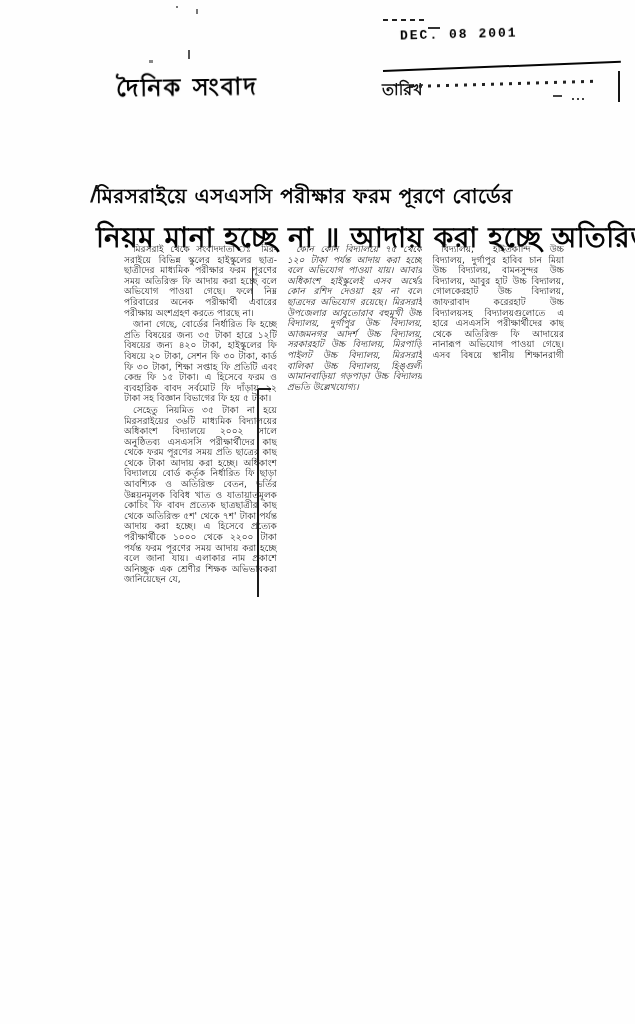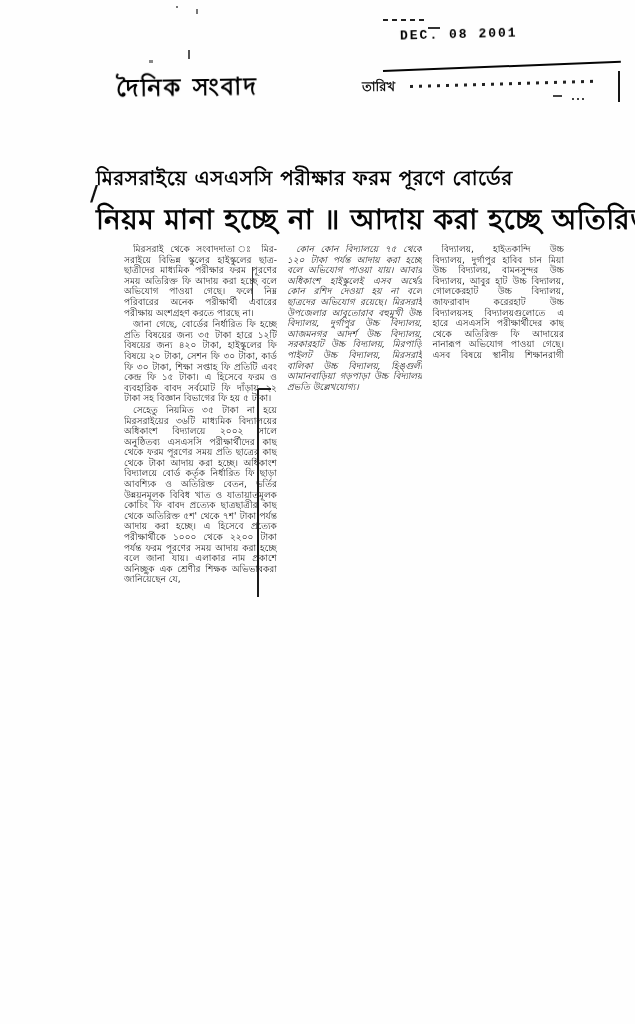--- a/index.html
+++ b/index.html
@@ -22,40 +22,40 @@
     transform:rotate(-1.5deg);filter:blur(0.35px);white-space:nowrap;
   }
   .stamp-dashes-a{position:absolute;left:383px;top:19px;width:44px;height:2px;
     background-image:repeating-linear-gradient(90deg,#222 0 5px,transparent 5px 9px);}
   .stamp-dashes-b{position:absolute;left:428px;top:27px;width:12px;height:2px;background:#333;}
   .rule-tilt{
     position:absolute;left:383px;top:70px;width:238px;height:2px;background:#050505;
     transform:rotate(-2.2deg);transform-origin:left center;
   }
   .tarikh-label{
-    position:absolute;left:362px;top:77px;font-size:13px;font-weight:bold;
+    position:absolute;left:382px;top:77px;font-size:16px;font-weight:bold;
     filter:blur(0.4px);white-space:nowrap;
   }
   .tarikh-dots{
     position:absolute;left:410px;top:85px;width:186px;height:3px;
     background-image:repeating-linear-gradient(90deg,#222 0 3px,transparent 3px 9px);
     transform:rotate(-1.6deg);transform-origin:left center;
   }
   .tick-v{position:absolute;left:618px;top:71px;width:2px;height:31px;background:#161616;}
   .small-mark-a{position:absolute;left:553px;top:95px;width:9px;height:2px;background:#444;}
   .small-mark-b{position:absolute;left:572px;top:98px;width:12px;height:2px;
     background-image:repeating-linear-gradient(90deg,#444 0 2px,transparent 2px 5px);}
   
   .speck{position:absolute;background:#777;}
   .sp1{left:176px;top:6px;width:2px;height:2px;}
   .sp2{left:196px;top:9px;width:2px;height:5px;}
   .sp3{left:188px;top:50px;width:2px;height:9px;background:#555;}
   .sp4{left:149px;top:60px;width:4px;height:3px;background:#888;}
   
-  .headline{position:absolute;left:96px;top:163px;width:440px;color:#050505;}
+  .headline{position:absolute;left:96px;top:181px;width:440px;color:#050505;}
   .hl1{font-size:20px;font-weight:bold;letter-spacing:0.5px;white-space:nowrap;
        filter:blur(0.4px);}
   .hl2{font-size:28px;font-weight:bold;letter-spacing:0.5px;white-space:nowrap;
        filter:blur(0.4px);margin-top:2px;}
   .pen-mark{position:absolute;left:90px;top:181px;font-size:22px;font-weight:bold;
        filter:blur(0.4px);}
   
   .article{
     position:absolute;left:95px;top:244px;width:440px;display:flex;gap:10px;
     font-size:9px;line-height:10.6px;text-align:justify;color:#1c1c1c;

